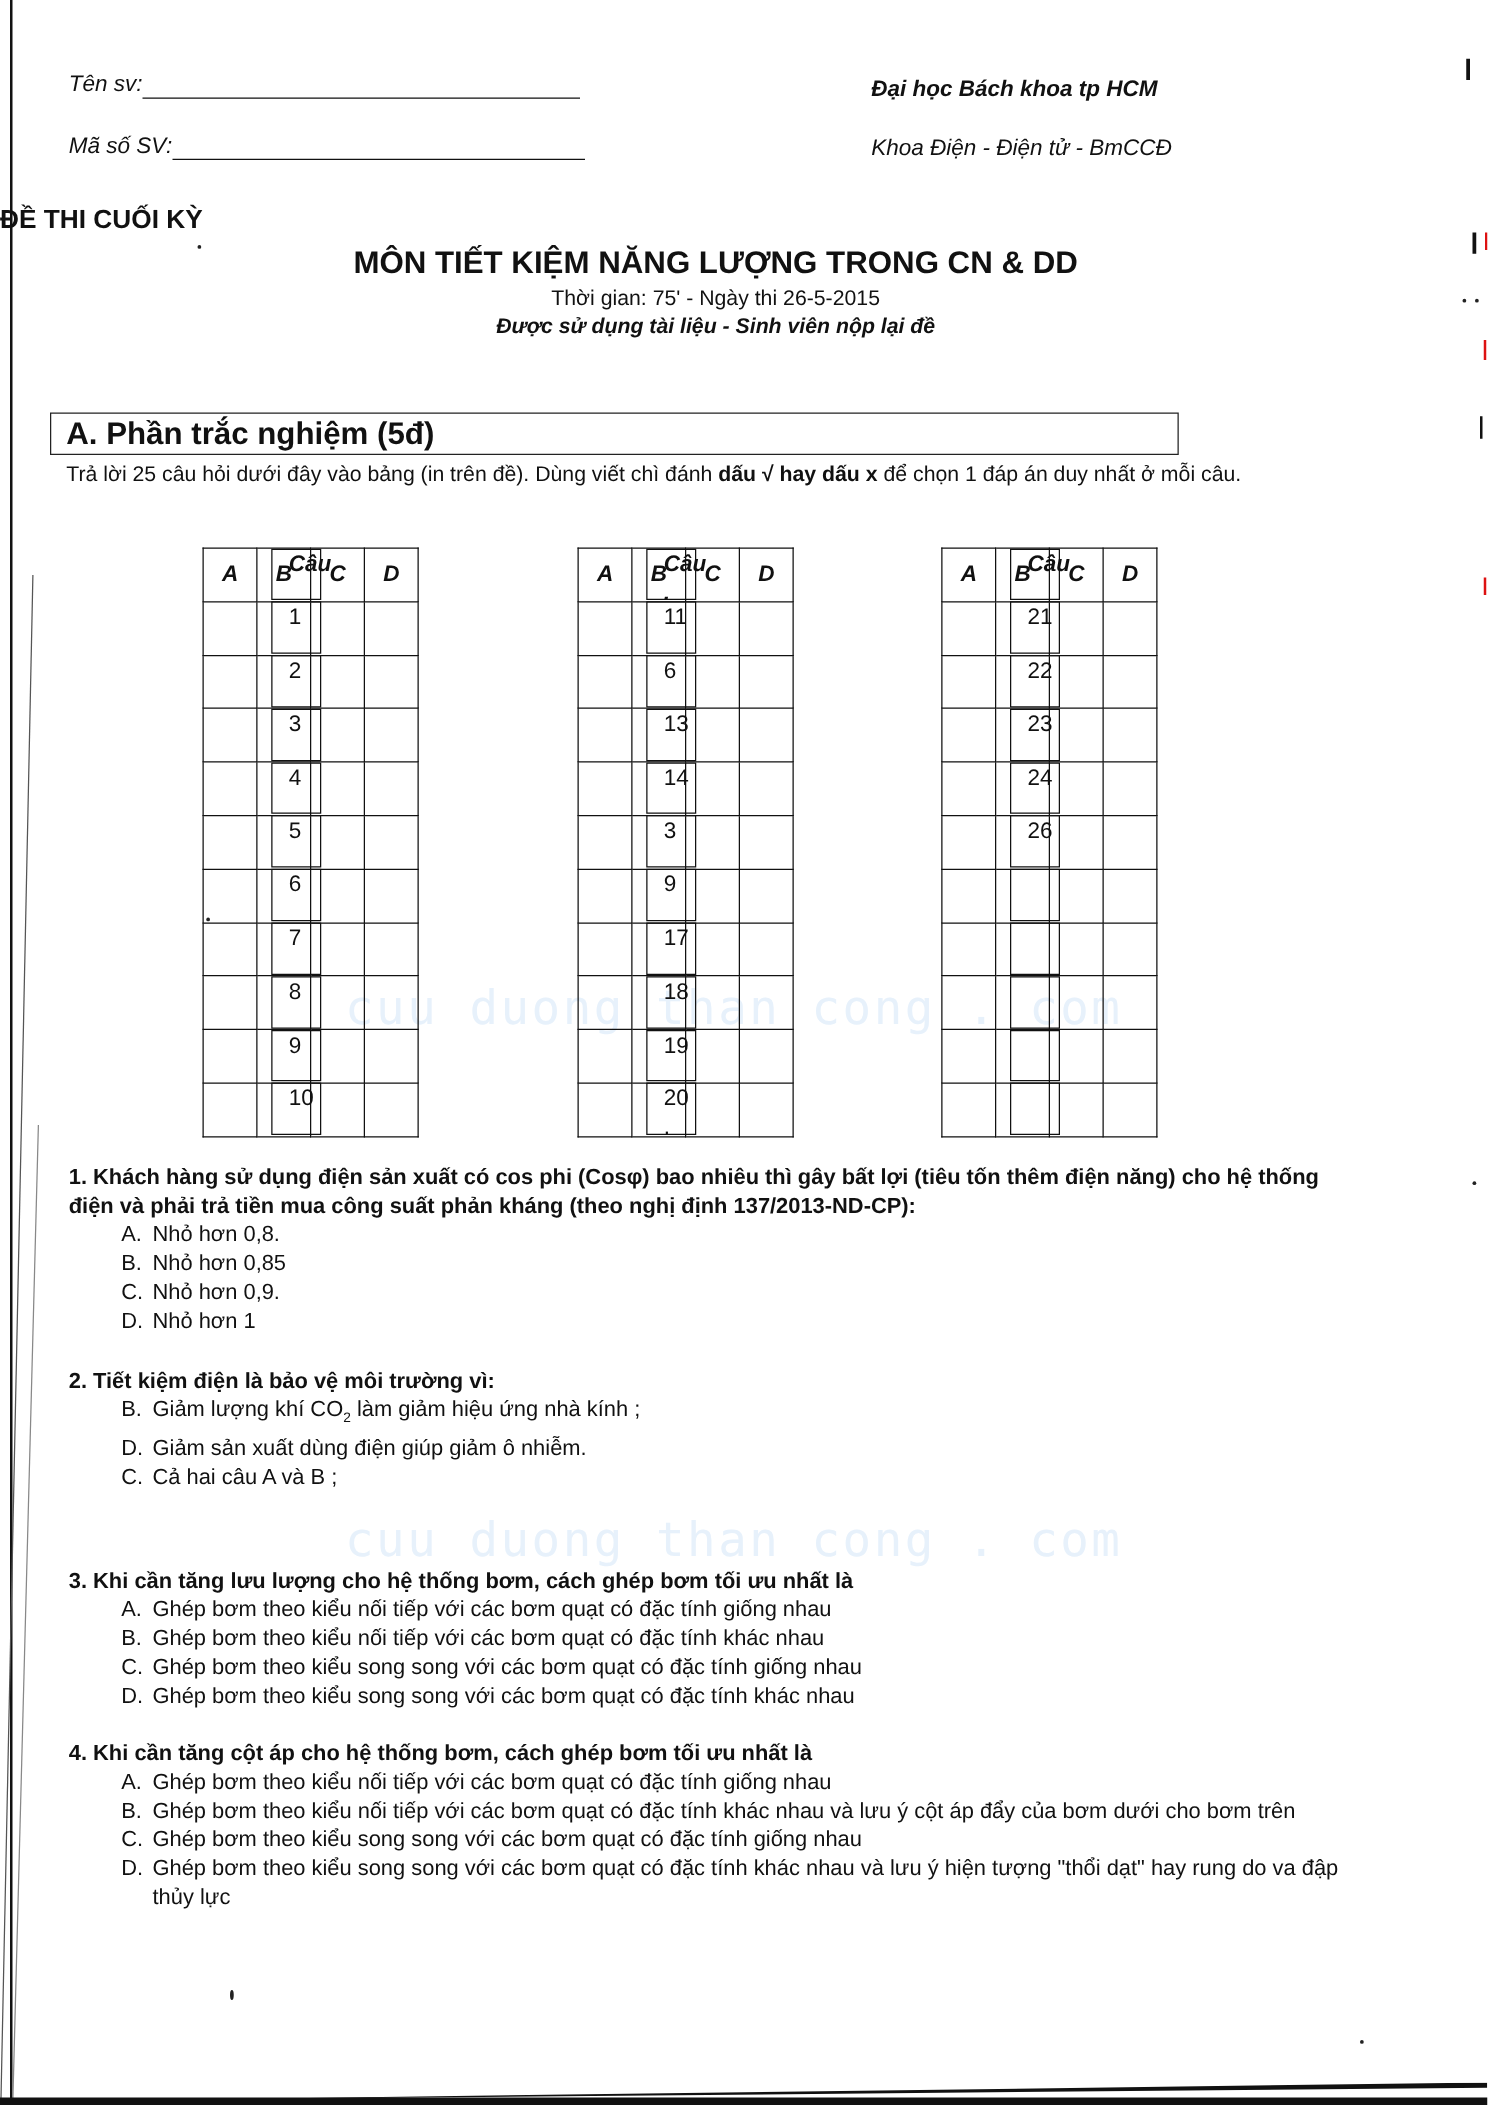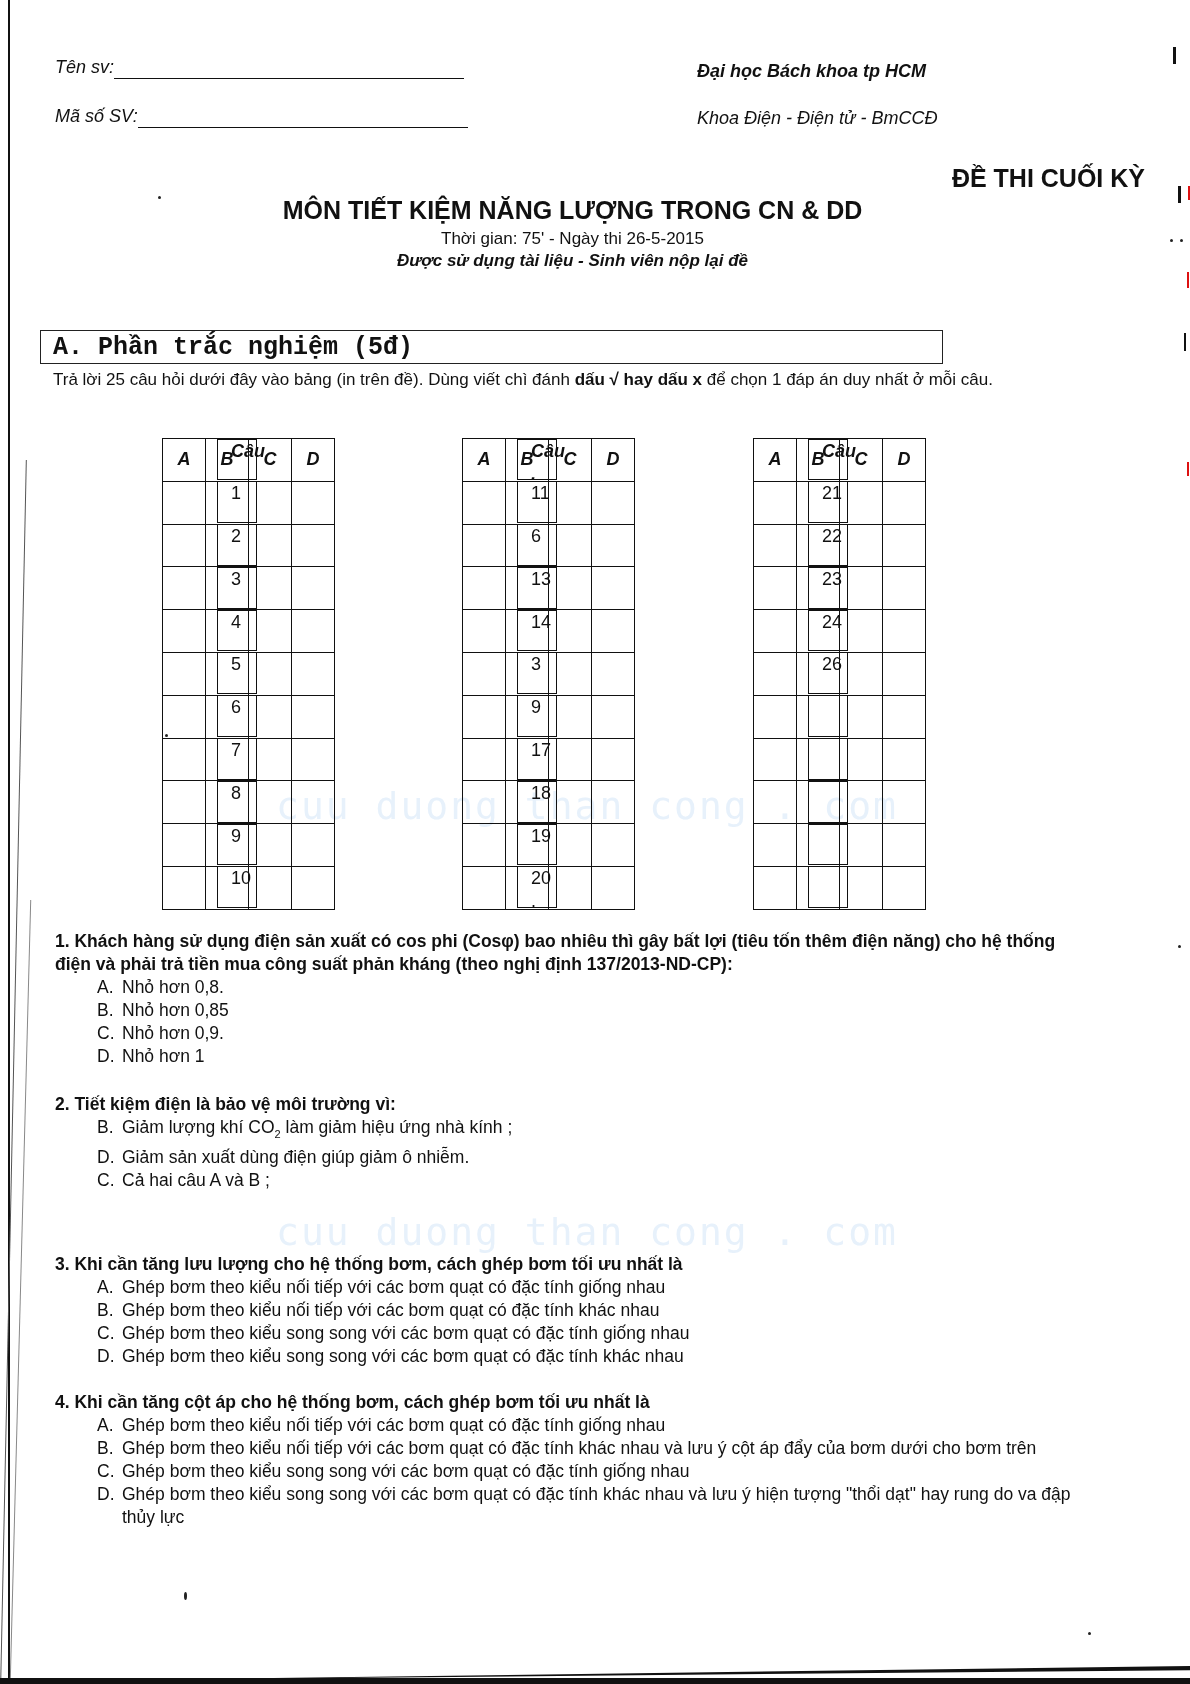--- a/index.html
+++ b/index.html
@@ -19,27 +19,27 @@
 
   .watermark { position: absolute; font-family: "DejaVu Sans Mono", monospace; font-size: 38px;
                color: #e7f1fb; letter-spacing: 2px; white-space: pre; pointer-events: none; }
 
   
   .hdr-left { position: absolute; left: 55px; font-style: italic; font-size: 18px; }
   .hdr-left .line { display: inline-block; border-bottom: 1.5px solid #111; vertical-align: baseline; }
   .hdr-right { position: absolute; left: 697px; font-style: italic; font-size: 18px; }
   .hdr-right.bold { font-weight: bold; }
 
-  .title1 { position: absolute; left: 0; width: 1145px; top: 164px; text-align: right; font-weight: bold; font-size: 25px; }
+  .title1 { position: absolute; left: 0; width: 1145px; top: 164px; text-align: left; font-weight: bold; font-size: 21px; }
   .title2 { position: absolute; left: 0; width: 1145px; top: 196px; text-align: center; font-weight: bold; font-size: 25px; }
   .meta1 { position: absolute; left: 0; width: 1145px; top: 229px; text-align: center; font-size: 17px; }
   .meta2 { position: absolute; left: 0; width: 1145px; top: 251px; text-align: center; font-size: 17px; font-style: italic; font-weight: bold; }
 
   .section-box { position: absolute; left: 40px; top: 330px; width: 903px; height: 34px;
-                 border: 1.5px solid #222; box-sizing: border-box; font-family: Liberation Mono, monospace; }
+                 border: 1.5px solid #222; box-sizing: border-box; }
   .section-title { position: absolute; left: 12px; top: 2px; font-size: 25px; font-weight: bold; }
 
   .instr { position: absolute; left: 53px; top: 369px; width: 1030px; font-size: 17px; line-height: 22px; }
   .instr b { font-weight: bold; }
 
   
   table.ans { position: absolute; border-collapse: collapse; top: 438px; }
   table.ans td, table.ans th { border: 1.5px solid #111; height: 41.8px; padding: 0; font-size: 18px; }
   table.ans th { font-style: italic; font-weight: bold; }
   table.ans th.q, table.ans td.q { width: 40px; text-align: left; padding-left: 13px; box-sizing: border-box; }

